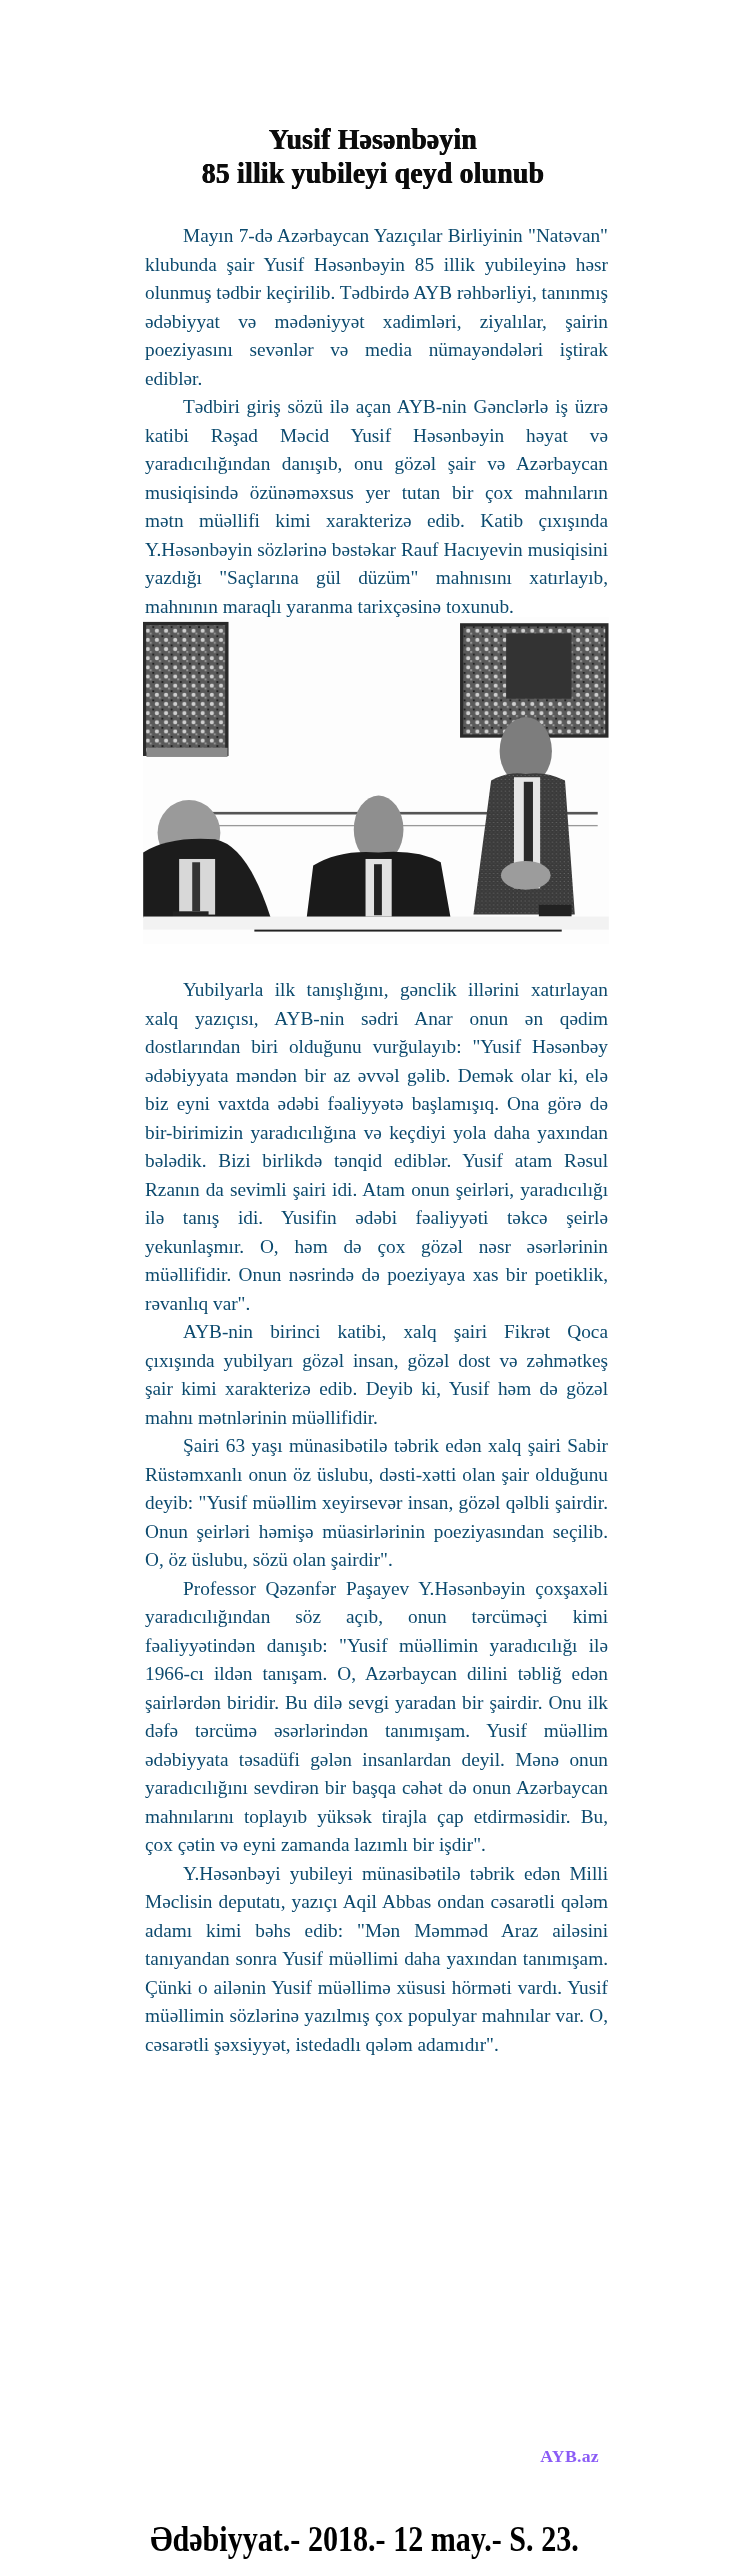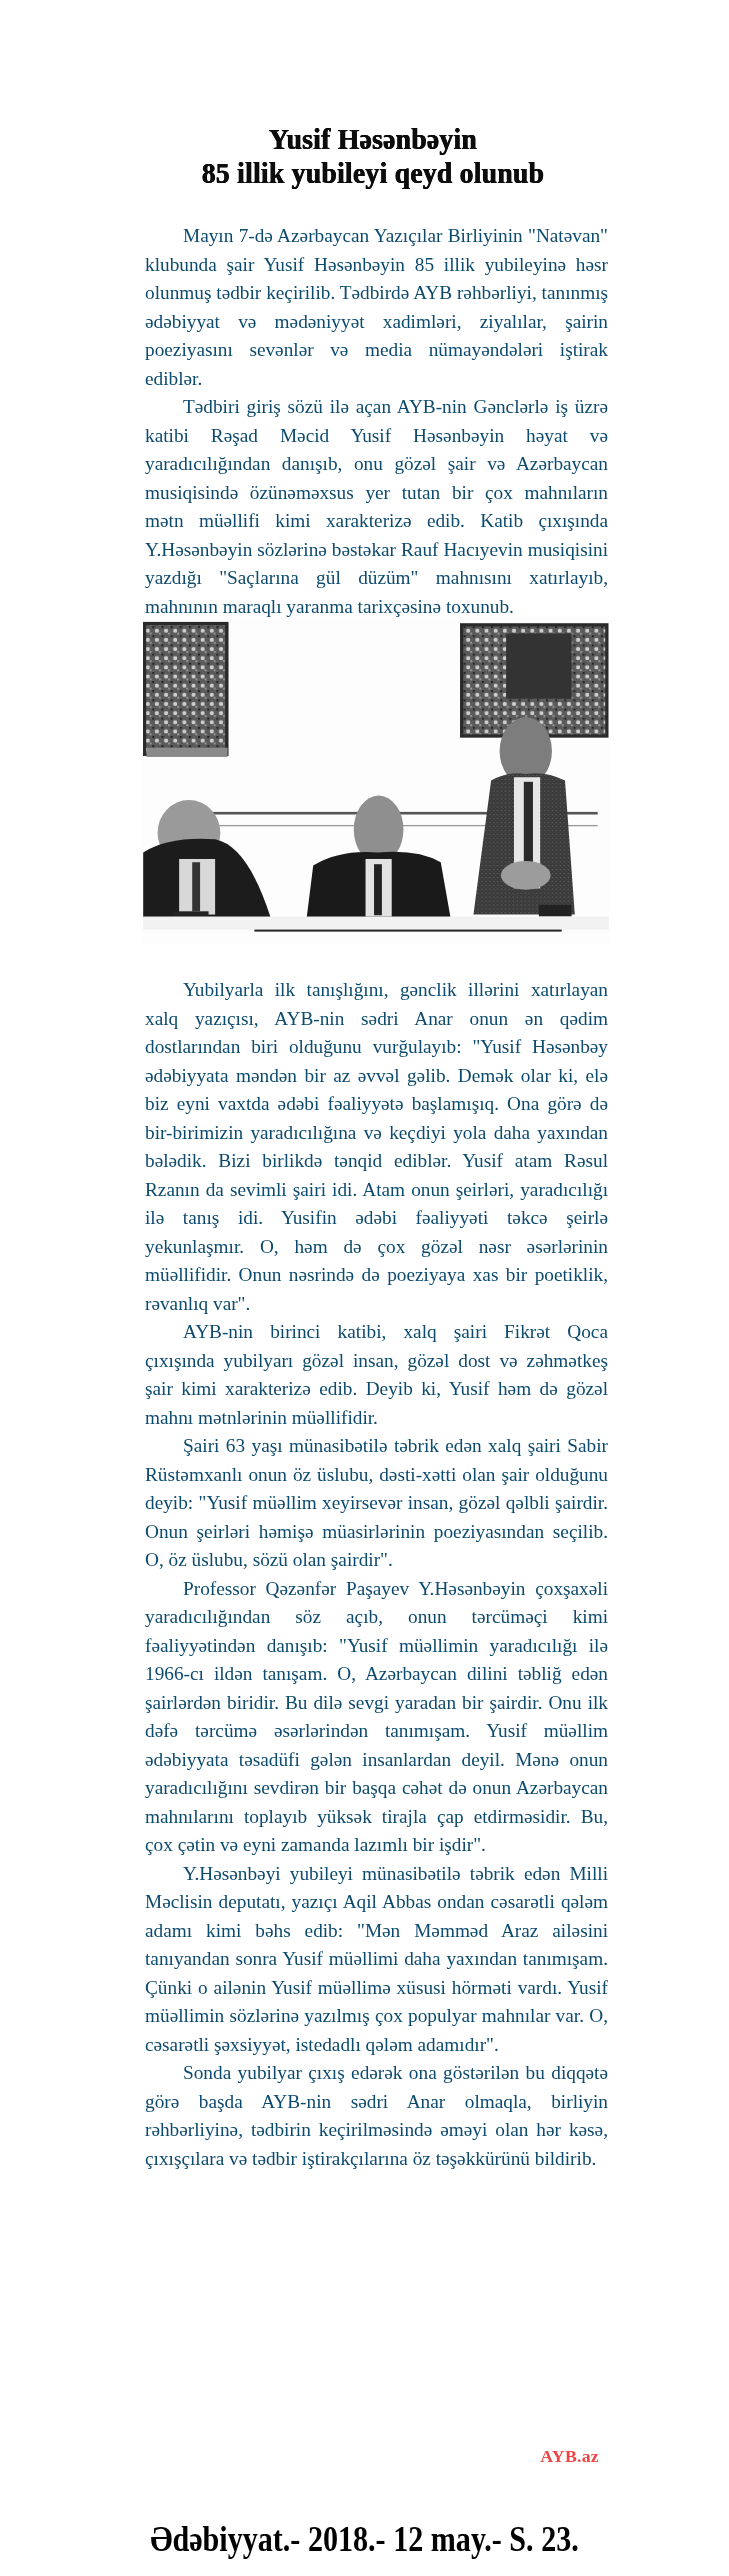--- a/index.html
+++ b/index.html
@@ -21,21 +21,21 @@
   .col p { margin:0; text-indent:38px; }
   .col1 { top:190px; }
   .col2 { top:944px; }
   .photo {
     position:absolute; left:143px; top:585px; width:466px; height:327px;
     background:#fff; overflow:hidden;
   }
   .photo svg { display:block; }
   .sig {
     position:absolute; top:2414px; left:458px; width:141px; text-align:right;
-    font-family:"Liberation Serif", serif; font-weight:bold; font-size:17.7px; color:#ef4444;
+    font-family:"Liberation Serif", serif; font-weight:bold; font-size:17.7px; color:#8b5cf6;
     letter-spacing:0.3px;
   }
   .footer {
     position:absolute; top:2488px; left:0; width:729px; text-align:center;
     font-family:"Liberation Serif", serif; font-weight:bold; font-size:35px; color:#000;
     transform:scaleX(0.86); transform-origin:center top; white-space:nowrap;
   }
 </style>
 </head>
 <body>
@@ -104,21 +104,20 @@
       <rect x="170" y="478" width="470" height="3" fill="#222"></rect>
     </svg>
   </div>
 
   <div class="col col2">
     <p>Yubilyarla ilk tanışlığını, gənclik illərini xatırlayan xalq yazıçısı, AYB-nin sədri Anar onun ən qədim dostlarından biri olduğunu vurğulayıb: "Yusif Həsənbəy ədəbiyyata məndən bir az əvvəl gəlib. Demək olar ki, elə biz eyni vaxtda ədəbi fəaliyyətə başlamışıq. Ona görə də bir-birimizin yaradıcılığına və keçdiyi yola daha yaxından bələdik. Bizi birlikdə tənqid ediblər. Yusif atam Rəsul Rzanın da sevimli şairi idi. Atam onun şeirləri, yaradıcılığı ilə tanış idi. Yusifin ədəbi fəaliyyəti təkcə şeirlə yekunlaşmır. O, həm də çox gözəl nəsr əsərlərinin müəllifidir. Onun nəsrində də poeziyaya xas bir poetiklik, rəvanlıq var".</p>
     <p>AYB-nin birinci katibi, xalq şairi Fikrət Qoca çıxışında yubilyarı gözəl insan, gözəl dost və zəhmətkeş şair kimi xarakterizə edib. Deyib ki, Yusif həm də gözəl mahnı mətnlərinin müəllifidir.</p>
     <p>Şairi 63 yaşı münasibətilə təbrik edən xalq şairi Sabir Rüstəmxanlı onun öz üslubu, dəsti-xətti olan şair olduğunu deyib: "Yusif müəllim xeyirsevər insan, gözəl qəlbli şairdir. Onun şeirləri həmişə müasirlərinin poeziyasından seçilib. O, öz üslubu, sözü olan şairdir".</p>
     <p>Professor Qəzənfər Paşayev Y.Həsənbəyin çoxşaxəli yaradıcılığından söz açıb, onun tərcüməçi kimi fəaliyyətindən danışıb: "Yusif müəllimin yaradıcılığı ilə 1966-cı ildən tanışam. O, Azərbaycan dilini təbliğ edən şairlərdən biridir. Bu dilə sevgi yaradan bir şairdir. Onu ilk dəfə tərcümə əsərlərindən tanımışam. Yusif müəllim ədəbiyyata təsadüfi gələn insanlardan deyil. Mənə onun yaradıcılığını sevdirən bir başqa cəhət də onun Azərbaycan mahnılarını toplayıb yüksək tirajla çap etdirməsidir. Bu, çox çətin və eyni zamanda lazımlı bir işdir".</p>
     <p>Y.Həsənbəyi yubileyi münasibətilə təbrik edən Milli Məclisin deputatı, yazıçı Aqil Abbas ondan cəsarətli qələm adamı kimi bəhs edib: "Mən Məmməd Araz ailəsini tanıyandan sonra Yusif müəllimi daha yaxından tanımışam. Çünki o ailənin Yusif müəllimə xüsusi hörməti vardı. Yusif müəllimin sözlərinə yazılmış çox populyar mahnılar var. O, cəsarətli şəxsiyyət, istedadlı qələm adamıdır".</p>
-    <p>Sonda yubilyar çıxış edərək ona göstərilən bu diqqətə görə başda AYB-nin sədri Anar olmaqla, birliyin rəhbərliyinə, tədbirin keçirilməsində əməyi olan hər kəsə, çıxışçılara və tədbir iştirakçılarına öz təşəkkürünü bildirib.</p>
   </div>
 
   <div class="sig">AYB.az</div>
 
   <div class="footer">Ədəbiyyat.- 2018.- 12 may.- S. 23.</div>
 
 </div>
 
 
 </body></html>

